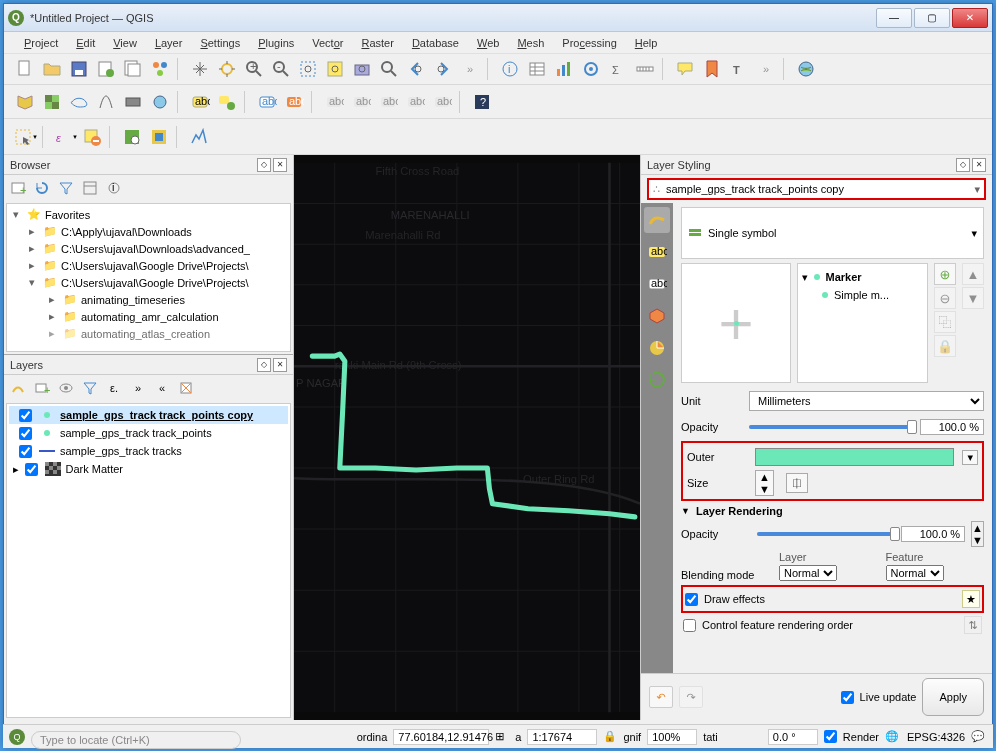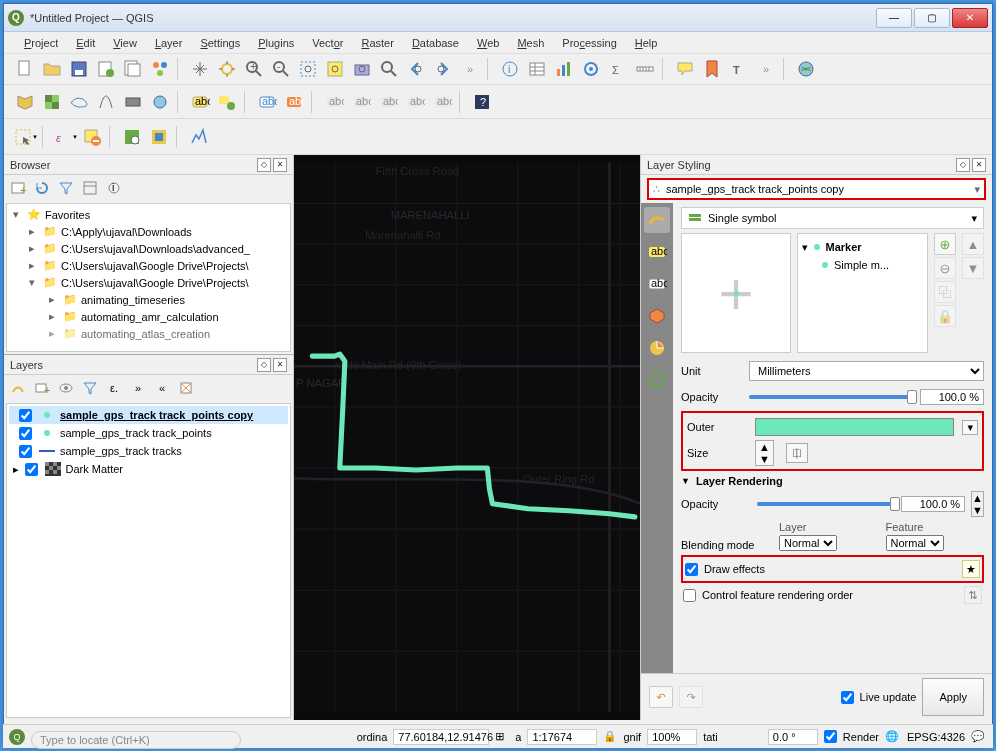--- a/index.html
+++ b/index.html
@@ -54,21 +54,21 @@
 .layer-select .dots { margin-right:6px; color:#888; }
 .layer-select .txt { flex:1; }
 .layer-select .dd { color:#666; }
 
 .styling-row { display:flex; }
 .style-tabs { width:32px; background:#888; display:flex; flex-direction:column; padding-top:4px; gap:6px; align-items:center; }
 .style-tab { width:26px; height:26px; border-radius:3px; display:flex;align-items:center;justify-content:center; }
 .style-tab.active { background:#aaa; }
 .style-main { flex:1; padding:4px 8px; }
 
-.symbol-select { background:#fff; border:1px solid #ccc; padding:2px 6px; margin-bottom:4px; display:flex; align-items:center; }
+.symbol-select { background:#fff; border:1px solid #ccc; padding:17px 6px; margin-bottom:4px; display:flex; align-items:center; }
 .symbol-select .sicon { margin-right:6px; }
 
 .preview-row { display:flex; gap:6px; margin-bottom:6px; }
 .preview-box { width:110px; height:120px; background:#fff; border:1px solid #ccc; display:flex;align-items:center;justify-content:center; position:relative; }
 .preview-box .cross { position:absolute; color:#ccc; font-size:60px; font-weight:100; }
 .marker-tree { flex:1; background:#fff; border:1px solid #ccc; padding:4px; }
 .marker-tree .mi { display:flex; align-items:center; gap:6px; height:18px; }
 .btn-col { display:flex; flex-direction:column; gap:2px; }
 .btn-col .sb { width:22px; height:22px; border:1px solid #ccc; background:#f8f8f8; display:flex;align-items:center;justify-content:center; font-size:13px; }
 
@@ -90,21 +90,21 @@
 .blend-row { display:flex; gap:8px; align-items:flex-end; margin:4px 0; }
 .blend-col { flex:1; }
 .blend-col .bl { color:#555; margin-bottom:2px; }
 
 .check-row { display:flex; align-items:center; gap:6px; padding:3px 2px; }
 .check-row.red { border:2px solid #d00; }
 
 .bottom-btns { display:flex; align-items:center; gap:6px; padding:4px 8px; border-top:1px solid #ccc; }
 .bottom-btns .bbtn { width:24px; height:22px; border:1px solid #ccc; background:#f8f8f8; display:flex;align-items:center;justify-content:center; border-radius:2px; }
 .bottom-btns .spacer { flex:1; }
-.bottom-btns button.apply { padding:12px 16px; border:1px solid #aaa; background:linear-gradient(#fdfdfd,#e8e8e8); border-radius:0; }
+.bottom-btns button.apply { padding:12px 16px; border:1px solid #aaa; background:linear-gradient(#fdfdfd,#e8e8e8); border-radius:6px; }
 
 .statusbar { position:absolute; bottom:3px; left:3px; right:3px; height:24px; background:#f0f0f0; border-top:1px solid #ccc; display:flex; align-items:center; padding:0 6px; gap:6px; }
 .statusbar .locate { flex:0 0 210px; border:1px solid #ccc; border-radius:10px; padding:2px 8px; color:#888; display:flex; align-items:center; gap:6px;margin-top:7px; }
 .statusbar .sfield { border:1px solid #ccc; padding:1px 4px; background:#fff; }
 .statusbar .sgrow { flex:1; }
 
 .tb-row2 { min-height:34px; }
 .tb-row3 { min-height:36px; }
 
 .faded { opacity:0.4; }

